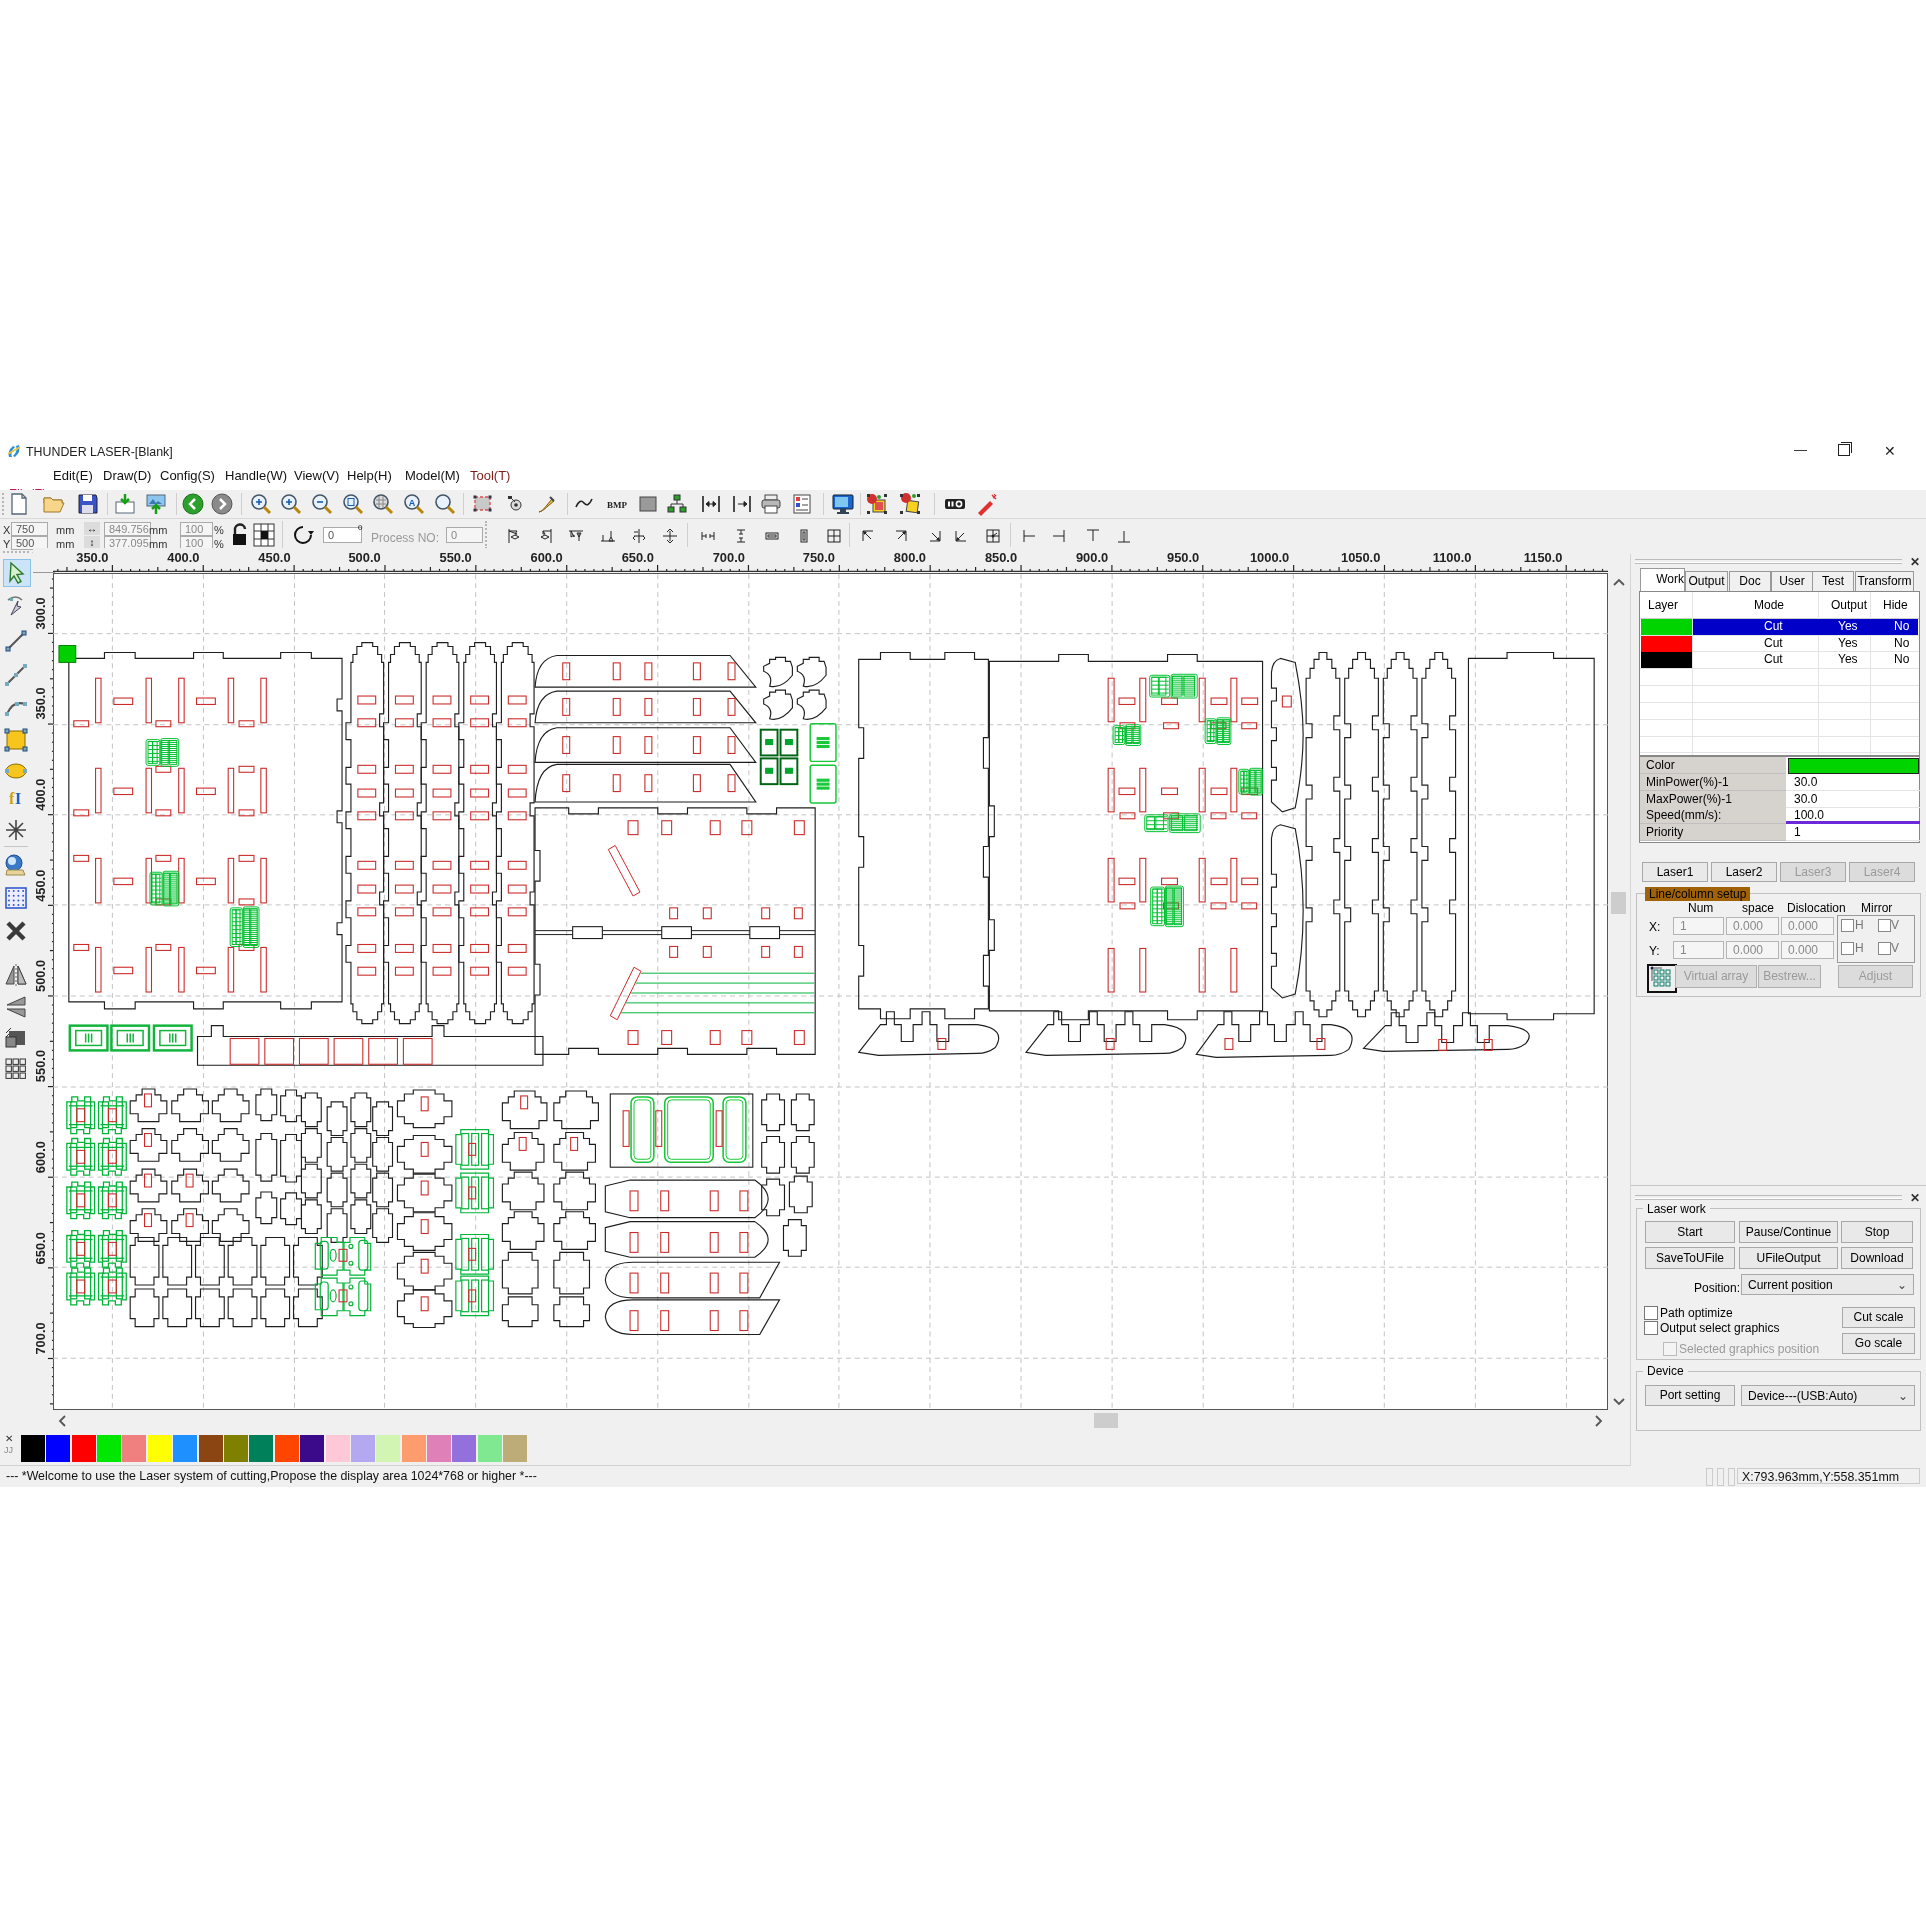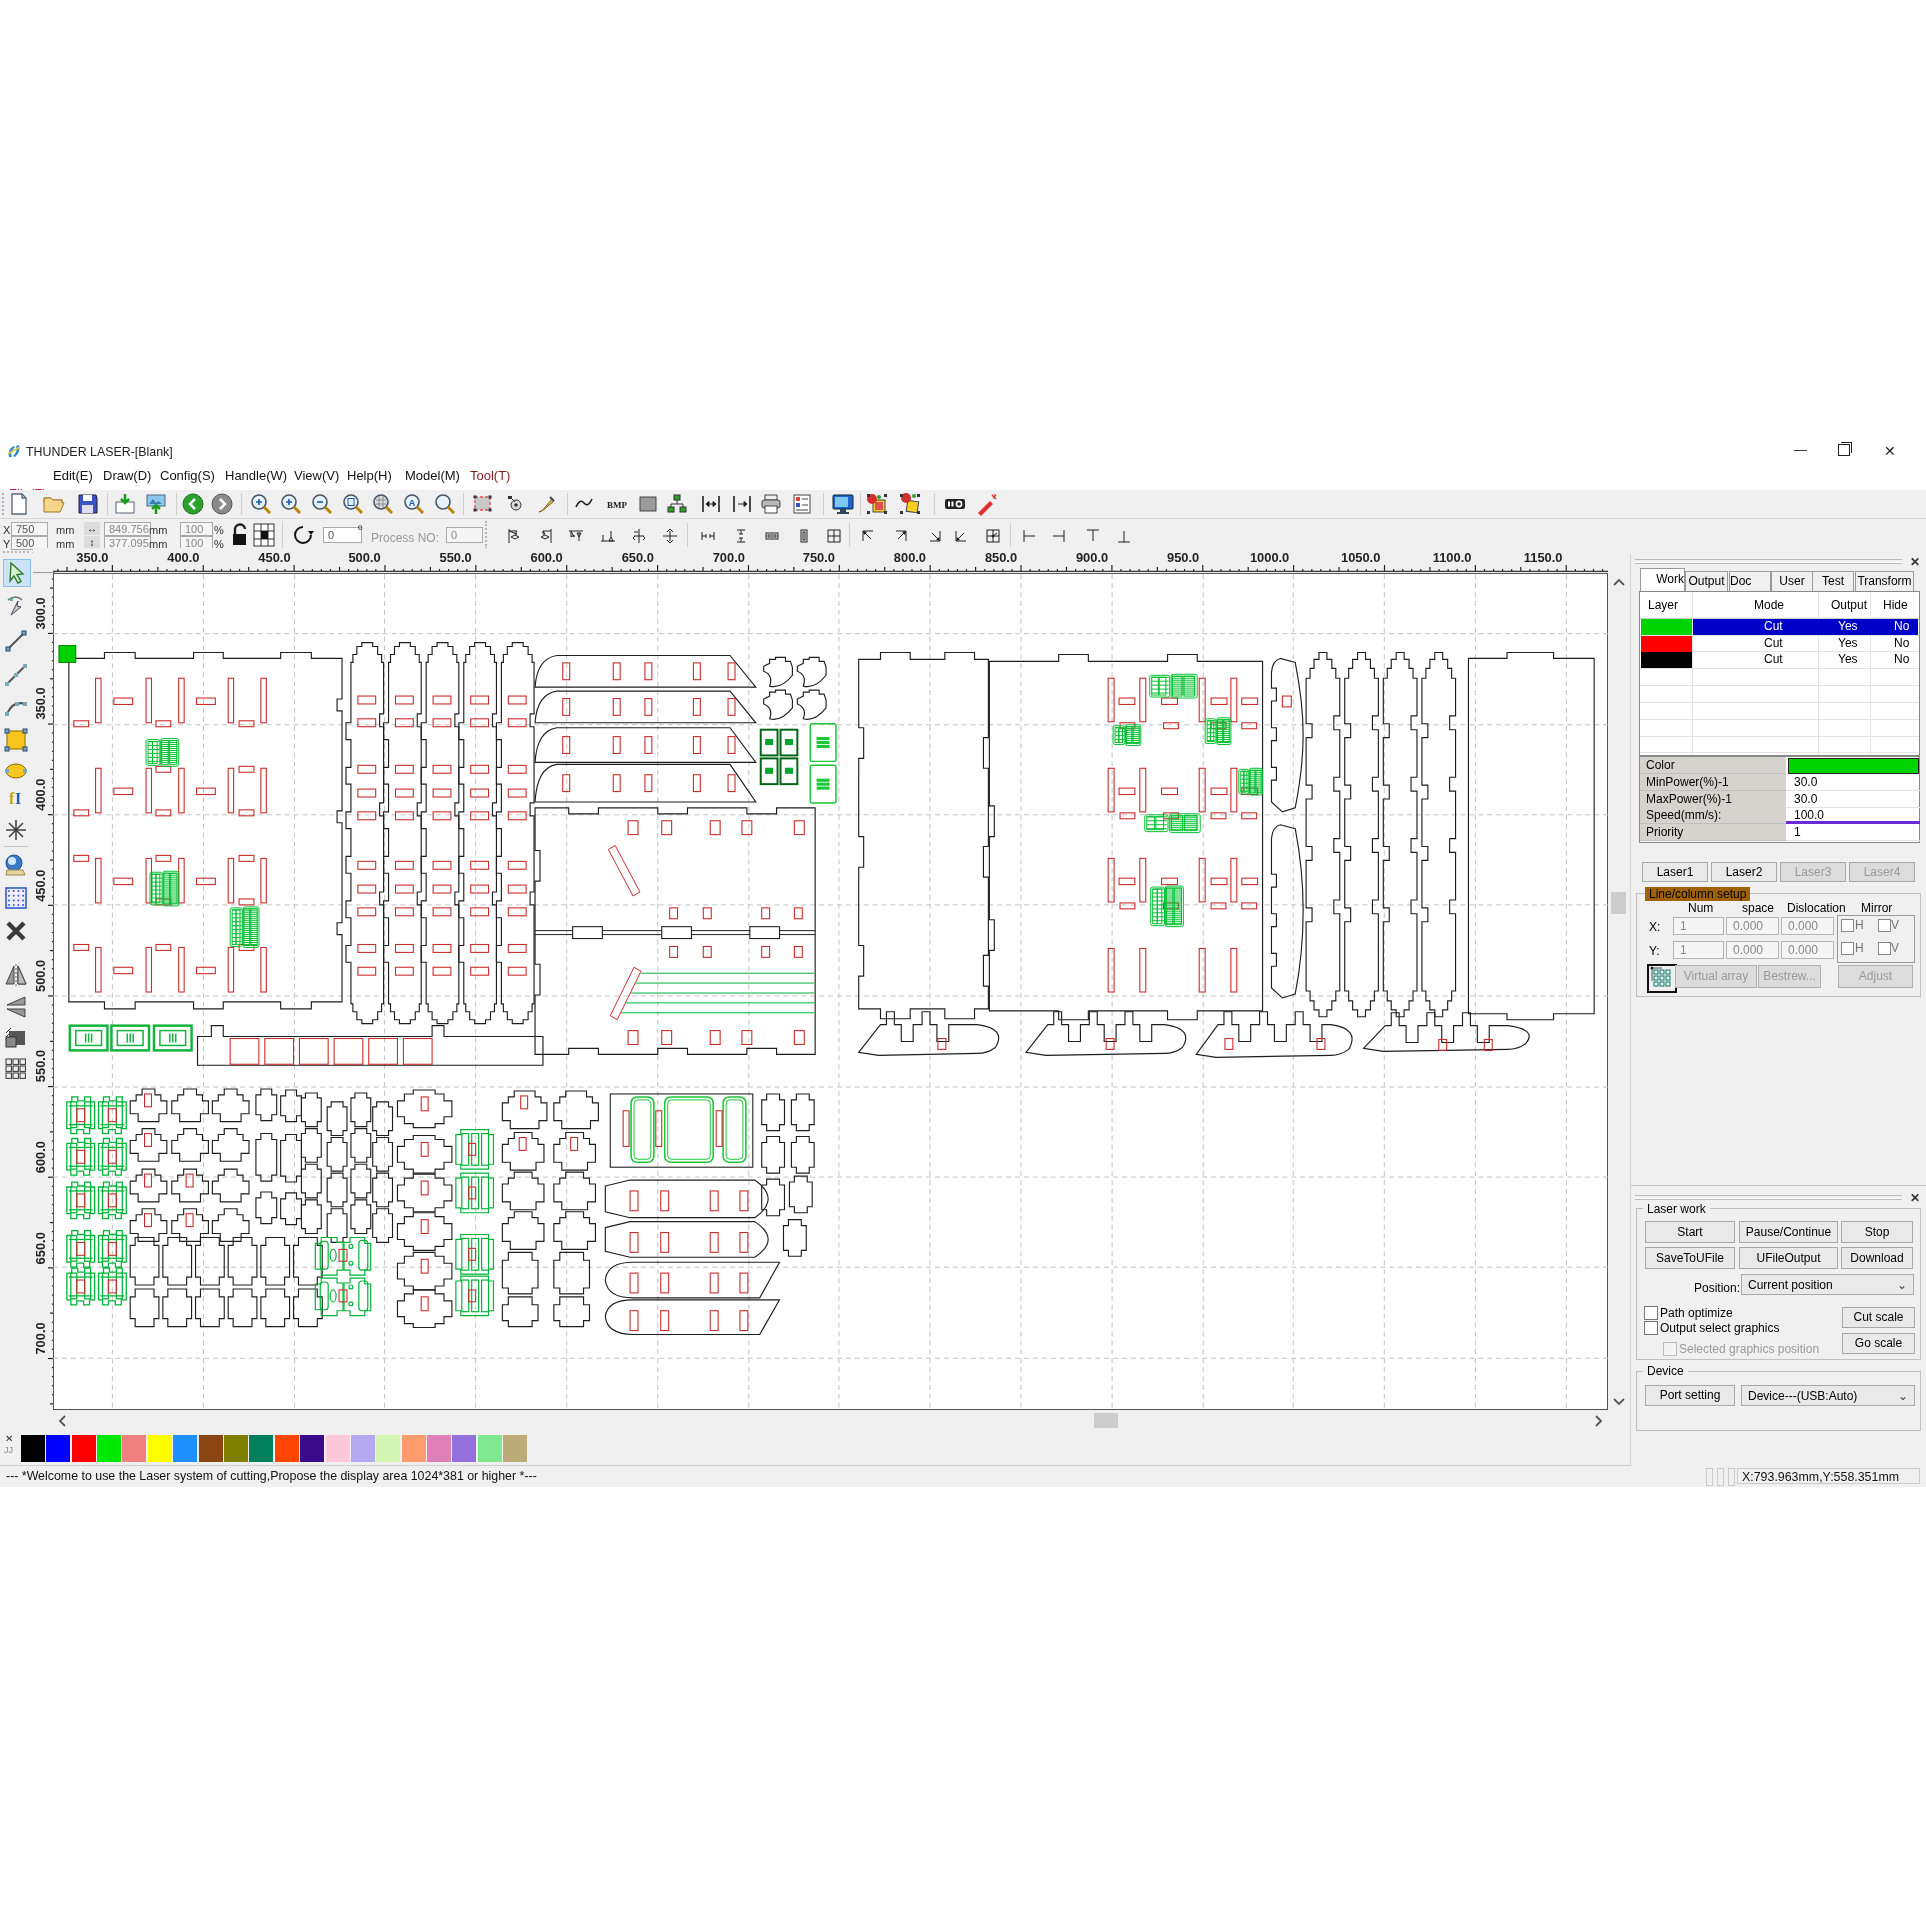--- a/index.html
+++ b/index.html
@@ -1521,35 +1521,35 @@
     <div style="position:absolute;left:326px;top:4px;width:24px;height:27px;background:#ffc8d8"></div>
     <div style="position:absolute;left:351px;top:4px;width:24px;height:27px;background:#b4a8f0"></div>
     <div style="position:absolute;left:376px;top:4px;width:24px;height:27px;background:#d2f5b4"></div>
     <div style="position:absolute;left:402px;top:4px;width:24px;height:27px;background:#ff9c6e"></div>
     <div style="position:absolute;left:427px;top:4px;width:24px;height:27px;background:#e080b8"></div>
     <div style="position:absolute;left:452px;top:4px;width:24px;height:27px;background:#9370db"></div>
     <div style="position:absolute;left:478px;top:4px;width:24px;height:27px;background:#80e890"></div>
     <div style="position:absolute;left:503px;top:4px;width:24px;height:27px;background:#beac78"></div>
   </div>
 <div style="position:absolute;left:0;top:1465px;width:1927px;height:21px;background:#f0f0f0;border-top:1px solid #d0d0d0;font-size:12.4px;color:#111">
-    <div style="position:absolute;left:6px;top:3px">--- *Welcome to use the Laser system of cutting,Propose the display area 1024*381 or higher *---</div>
+    <div style="position:absolute;left:6px;top:3px">--- *Welcome to use the Laser system of cutting,Propose the display area 1024*768 or higher *---</div>
     <div style="position:absolute;left:1706px;top:2px;width:5px;height:16px;border:1px solid #ccc"></div>
     <div style="position:absolute;left:1717px;top:2px;width:5px;height:16px;border:1px solid #ccc"></div>
     <div style="position:absolute;left:1728px;top:2px;width:5px;height:16px;border:1px solid #ccc"></div>
     <div style="position:absolute;left:1737px;top:2px;width:183px;height:16px;border:1px solid #ccc;padding:1px 0 0 4px;box-sizing:border-box">X:793.963mm,Y:558.351mm</div>
   </div>
 
 <div style="position:absolute;left:1630px;top:554px;width:297px;height:912px;background:#f0f0f0;border-left:1px solid #d5d5d5">
     <div style="position:absolute;left:4px;top:5px;width:267px;height:2px;border-top:1px solid #bbb;border-bottom:1px solid #fff"></div>
     <div style="position:absolute;left:4px;top:9px;width:267px;height:2px;border-top:1px solid #bbb"></div>
     <div style="position:absolute;left:279px;top:1px;font-size:12px;color:#333;font-weight:bold">✕</div>
     <div style="position:absolute;left:4px;top:14px;width:283px;height:23px">
       <div style="position:absolute;left:5px;top:0;width:45px;height:23px;background:#fff;border:1px solid #999;border-bottom:none;z-index:3;text-align:right;font-size:12px;padding-top:3px;box-sizing:border-box">Work</div>
       <div style="position:absolute;left:50px;top:3px;width:43px;height:20px;background:#f0f0f0;border:1px solid #999;border-bottom:none;text-align:center;font-size:12px;padding-top:2px;box-sizing:border-box">Output</div>
-      <div style="position:absolute;left:94px;top:3px;width:42px;height:20px;background:#f0f0f0;border:1px solid #999;border-bottom:none;font-size:12px;padding-top:2px;box-sizing:border-box">Doc</div>
+      <div style="position:absolute;left:94px;top:3px;width:42px;height:20px;background:#f0f0f0;border:1px solid #999;border-bottom:none;text-align:center;font-size:12px;padding-top:2px;box-sizing:border-box">Doc</div>
       <div style="position:absolute;left:136px;top:3px;width:42px;height:20px;background:#f0f0f0;border:1px solid #999;border-bottom:none;text-align:center;font-size:12px;padding-top:2px;box-sizing:border-box">User</div>
       <div style="position:absolute;left:177px;top:3px;width:42px;height:20px;background:#f0f0f0;border:1px solid #999;border-bottom:none;text-align:center;font-size:12px;padding-top:2px;box-sizing:border-box">Test</div>
       <div style="position:absolute;left:220px;top:3px;width:59px;height:20px;background:#f0f0f0;border:1px solid #999;border-bottom:none;text-align:center;font-size:12px;padding-top:2px;box-sizing:border-box">Transform</div>
     </div>
     <div style="position:absolute;left:8px;top:37px;width:279px;height:163px;background:#fff;border:1px solid #888;font-size:12px">
       <div style="position:absolute;left:0;top:0;width:100%;height:26px;border-bottom:1px solid #ccc">
         <span style="position:absolute;left:8px;top:6px">Layer</span>
         <span style="position:absolute;left:114px;top:6px">Mode</span>
         <span style="position:absolute;left:191px;top:6px">Output</span>
         <span style="position:absolute;left:243px;top:6px">Hide</span>

